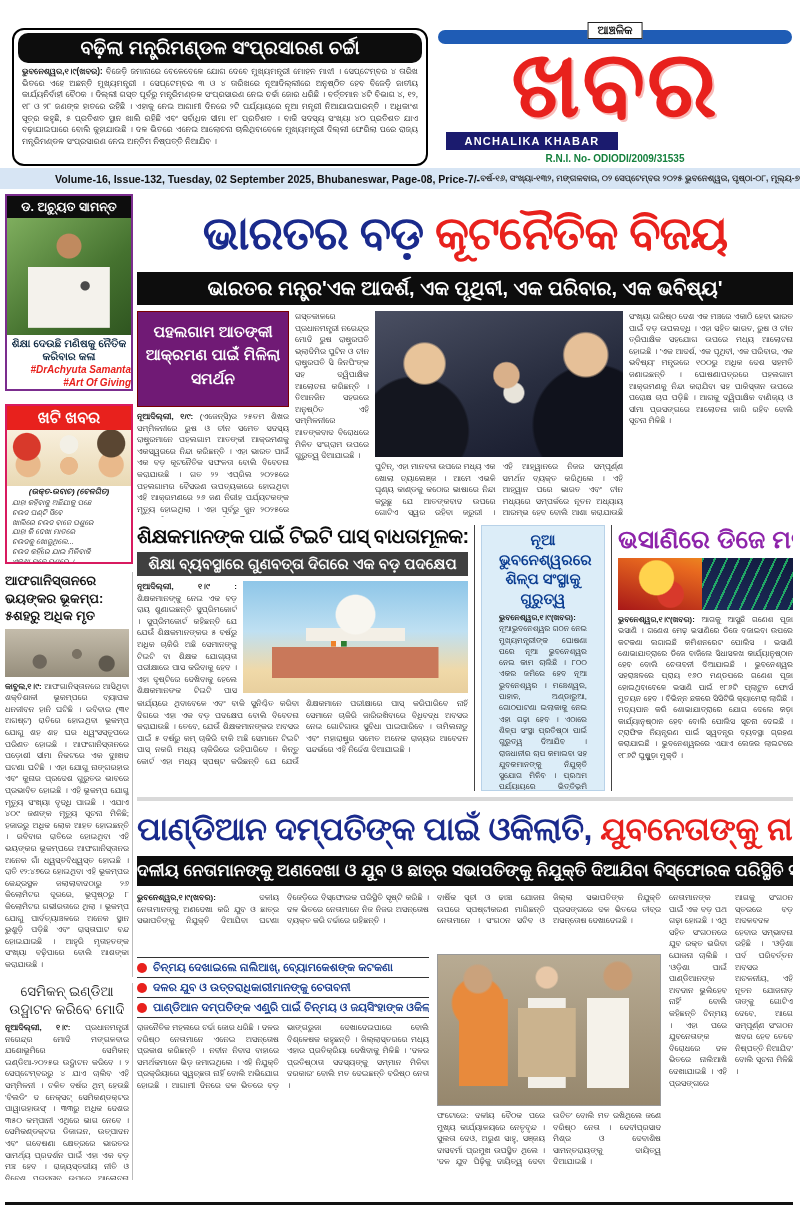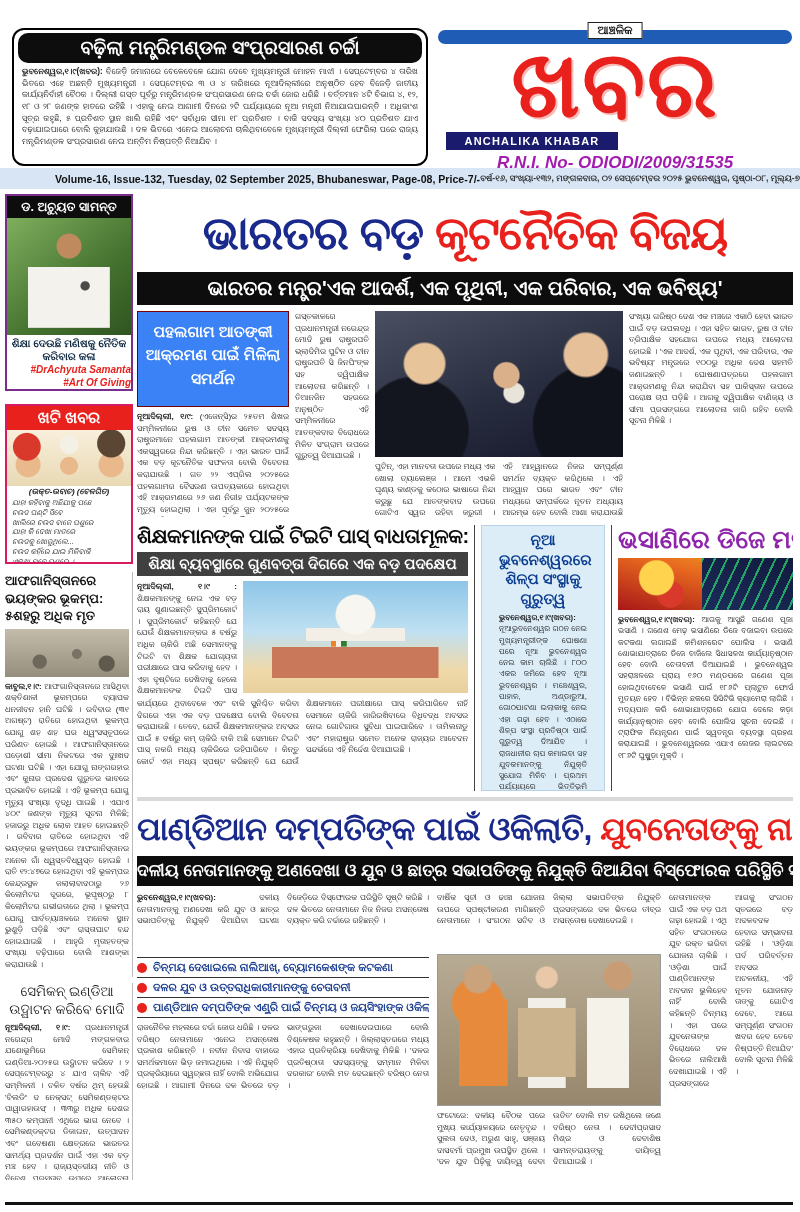--- a/index.html
+++ b/index.html
@@ -18,21 +18,21 @@
   
   .masthead { position:absolute; left:438px; top:16px; width:354px; height:150px; }
   .mast-bluebar { position:absolute; left:0; top:14px; width:100%; height:14px; background:#1f5cb5; border-radius:8px; }
   .mast-label { position:absolute; left:50%; top:6px; transform:translateX(-50%); background:#fff;
     border:1.5px solid #222; padding:1px 9px; font-size:11.5px; font-weight:bold; color:#111; white-space:nowrap; }
   .mast-logo { position:absolute; left:0; top:22px; width:100%; text-align:center; color:#e8211d;
     font-size:92px; line-height:1.0; font-weight:900; letter-spacing:2px;
     text-shadow:2px 2px 0 #f8bbb8; overflow:hidden; height:104px; }
   .mast-navybar { position:absolute; left:8px; top:116px; width:172px; height:18px; background:#1b1b6e;
     color:#fff; font-size:11px; font-weight:bold; letter-spacing:1.2px; text-align:center; line-height:18px; overflow:hidden; }
-  .mast-rni { position:absolute; left:0; top:137px; width:100%; text-align:center; font-size:17px; font-weight:bold; color:#a21caf;font-style:italic; }
+  .mast-rni { position:absolute; left:0; top:137px; width:100%; text-align:center; font-size:10px; font-weight:bold; color:#15803d; }
 
   
   .date-strip { position:absolute; left:0; top:168px; width:800px; height:21px; background:#d7e5f4;
     display:flex; align-items:center; justify-content:space-between; }
   .date-en { font-size:10.6px; font-weight:bold; color:#111; padding-left:55px; white-space:nowrap; }
   .date-od { font-size:8.6px; font-weight:bold; color:#333; padding-right:6px; white-space:nowrap; overflow:hidden; }
 
   
   .rail { position:absolute; left:5px; top:194px; width:128px; }
   .samanta-box { border:2px solid #7b2d8e; height:197px; overflow:hidden; background:#fff; }
@@ -75,21 +75,21 @@
   
   .main { position:absolute; left:137px; top:194px; width:656px; }
   .lead-headline { height:78px; text-align:center; font-weight:900; font-size:46px; line-height:78px;
     white-space:nowrap; overflow:hidden; letter-spacing:-1px; }
   .hl-blue { color:#1a2a8c; } .hl-red { color:#e8211d; }
   .lead-subbar { height:33px; background:#0d0d0d; color:#fff; font-size:20px; font-weight:bold;
     text-align:center; line-height:33px; overflow:hidden; white-space:nowrap; }
   .lead-body { margin-top:6px; height:206px; display:flex; gap:6px; overflow:hidden; }
   .colTxt { font-size:8px; line-height:1.45; text-align:justify; overflow:hidden; }
   .lb-col1 { width:152px; display:flex; flex-direction:column; }
-  .support-box { background:#3b82f6; color:#fff; font-size:15.5px; font-weight:bold; text-align:center;
+  .support-box { background:#701a75; color:#fff; font-size:15.5px; font-weight:bold; text-align:center;
     padding:8px 4px; line-height:1.5; height:96px; overflow:hidden; border:1px solid #7a0000; }
   .lb-col1 .colTxt { flex:1; margin-top:4px; }
   .lb-col2 { width:74px; }
   .lb-center { width:248px; display:flex; flex-direction:column; }
   .leaders-photo { height:146px; background:
     radial-gradient(circle at 20% 36%, #e8c49a 0 9%, transparent 10%),
     radial-gradient(circle at 53% 44%, #d9b08a 0 8%, transparent 9%),
     radial-gradient(circle at 56% 56%, #e8e4da 0 6%, transparent 7%),
     radial-gradient(circle at 85% 30%, #e6c098 0 9%, transparent 10%),
     radial-gradient(circle at 16% 82%, #14161f 0 22%, transparent 23%),

